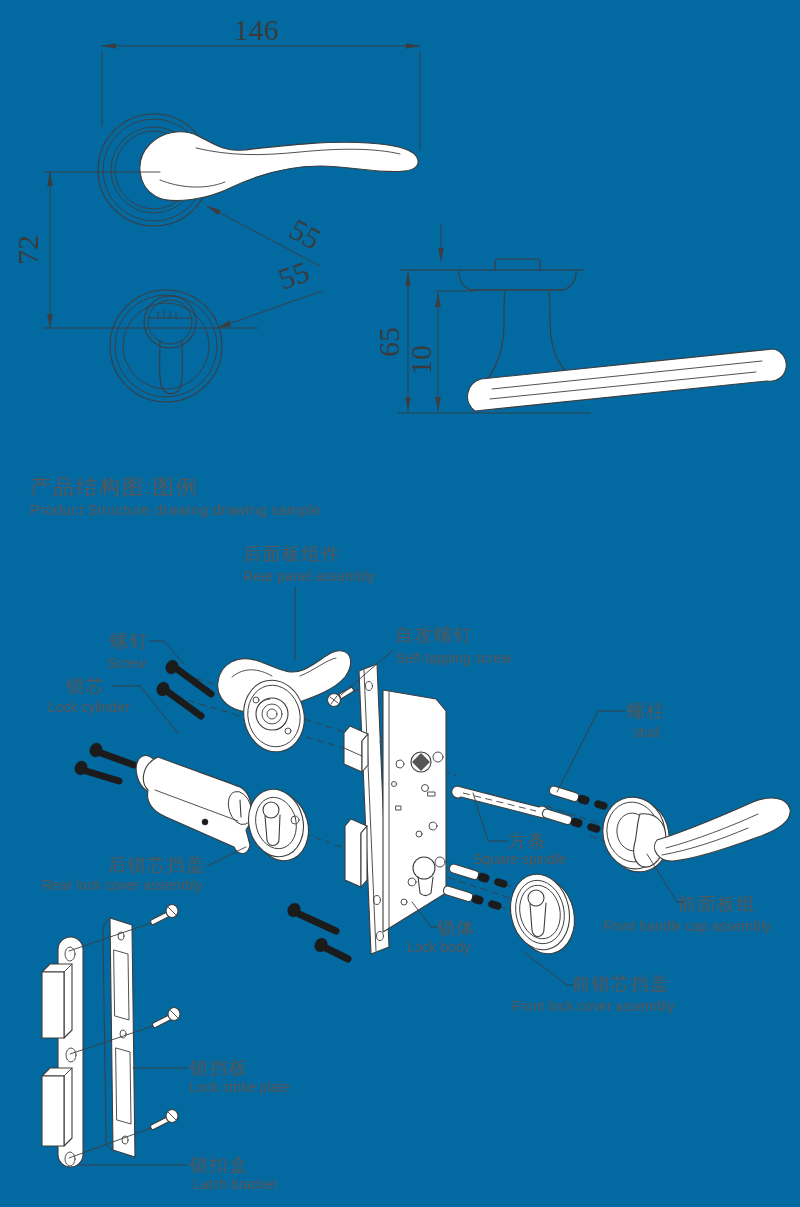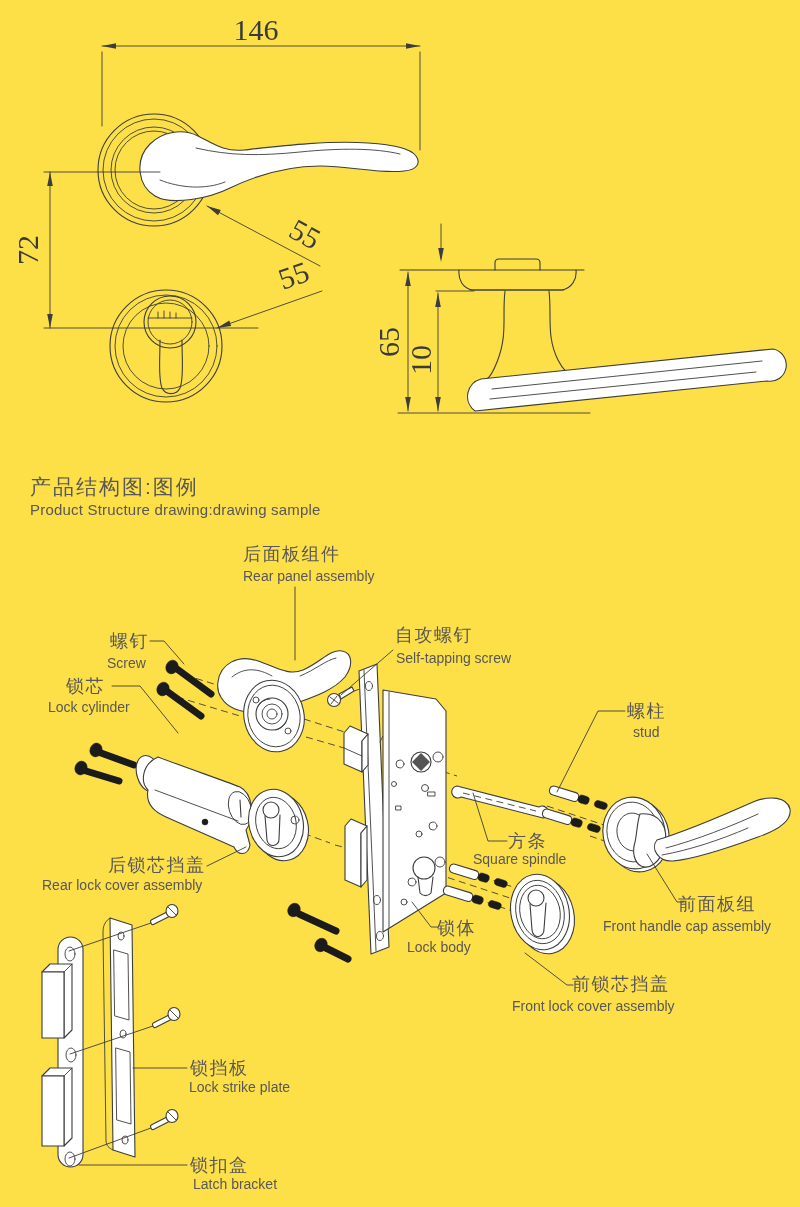--- a/index.html
+++ b/index.html
@@ -1,16 +1,16 @@
 <!DOCTYPE html>
 <html><head>
 <meta charset="utf-8">
 <style>
   html,body{margin:0;padding:0;background:#fff;}
-  .page{position:relative;width:800px;height:1207px;background:#fde047;overflow:hidden;}
+  .page{position:relative;width:800px;height:1207px;background:#0369a1;overflow:hidden;}
   svg{display:block;}
   .ln{fill:none;stroke:#3d3d3d;stroke-width:1.1;stroke-linecap:round;stroke-linejoin:round;}
   .thin{stroke-width:0.9;}
   .part{fill:#ffffff;stroke:#3d3d3d;stroke-width:1.1;stroke-linejoin:round;}
   .dash{fill:none;stroke:#3d3d3d;stroke-width:0.9;stroke-dasharray:7 4.5;}
   .blk{fill:#1b1b1b;stroke:#1b1b1b;stroke-width:0.5;}
   .blkln{fill:none;stroke:#1b1b1b;stroke-width:7;stroke-linecap:round;}
   .arr{fill:#3d3d3d;stroke:none;}
   .dimtxt{font-family:"Liberation Serif","DejaVu Serif",serif;font-size:30px;fill:#3a3a3a;}
   .zh{font-family:"Liberation Sans","DejaVu Sans",sans-serif;font-size:18px;fill:#595757;letter-spacing:1.5px;}

